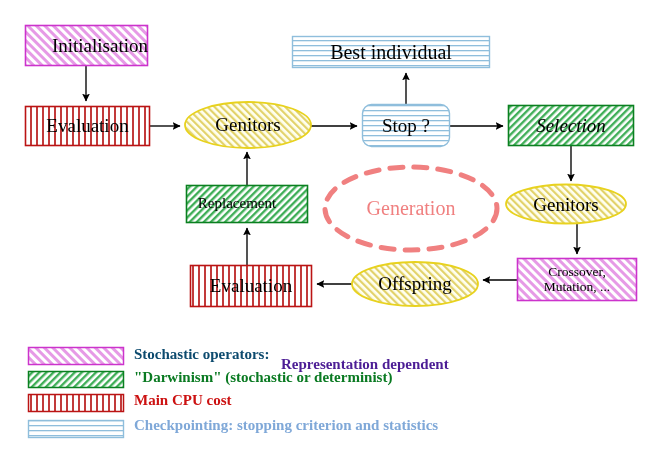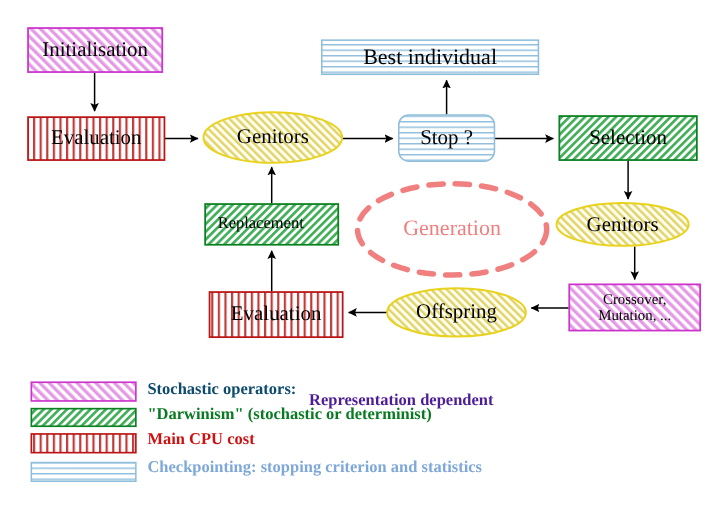--- a/index.html
+++ b/index.html
@@ -77,36 +77,36 @@
     </g>
 
     <g>
       <rect x="28.5" y="347.5" width="95" height="17" fill="url(#p-magenta)" stroke="#CC33CC" stroke-width="1.5"></rect>
       <rect x="28.5" y="371.5" width="95" height="16" fill="url(#p-green)" stroke="#0A8020" stroke-width="1.5"></rect>
       <rect x="28.5" y="394.5" width="95" height="17" fill="url(#p-red)" stroke="#BB1414" stroke-width="1.5"></rect>
       <rect x="28.5" y="420.5" width="95" height="17" fill="url(#p-blue)" stroke="#8FBEDC" stroke-width="1.4"></rect>
     </g>
   </svg>
 
-  <div class="node" style="left:25px;top:25px;width:123px;height:41px;">
+  <div class="node" style="left:25px;top:25px;width:123px;height:41px;justify-content:flex-end;">
     <span class="lbl" style="font-size:19px;">Initialisation</span>
   </div>
   <div class="node" style="left:25px;top:106px;width:125px;height:40px;">
     <span class="lbl" style="font-size:19px;">Evaluation</span>
   </div>
   <div class="node" style="left:185px;top:102px;width:126px;height:46px;">
     <span class="lbl" style="font-size:19px;">Genitors</span>
   </div>
   <div class="node" style="left:292px;top:36px;width:198px;height:32px;">
     <span class="lbl" style="font-size:20px;">Best individual</span>
   </div>
   <div class="node" style="left:362px;top:104px;width:88px;height:43px;">
     <span class="lbl" style="font-size:19px;">Stop ?</span>
   </div>
-  <div class="node" style="left:508px;top:105px;width:126px;height:41px;">
+  <div class="node" style="left:508px;top:105px;width:126px;height:41px;font-style:italic;">
     <span class="lbl" style="font-size:19px;">Selection</span>
   </div>
   <div class="node" style="left:506px;top:185px;width:120px;height:39px;">
     <span class="lbl" style="font-size:19px;">Genitors</span>
   </div>
   <div class="node" style="left:517px;top:258px;width:120px;height:43px;">
     <span class="lbl" style="font-size:13.5px;white-space:pre-line;">Crossover,
 Mutation, ...</span>
   </div>
   <div class="node" style="left:176px;top:185px;width:122px;height:38px;">

